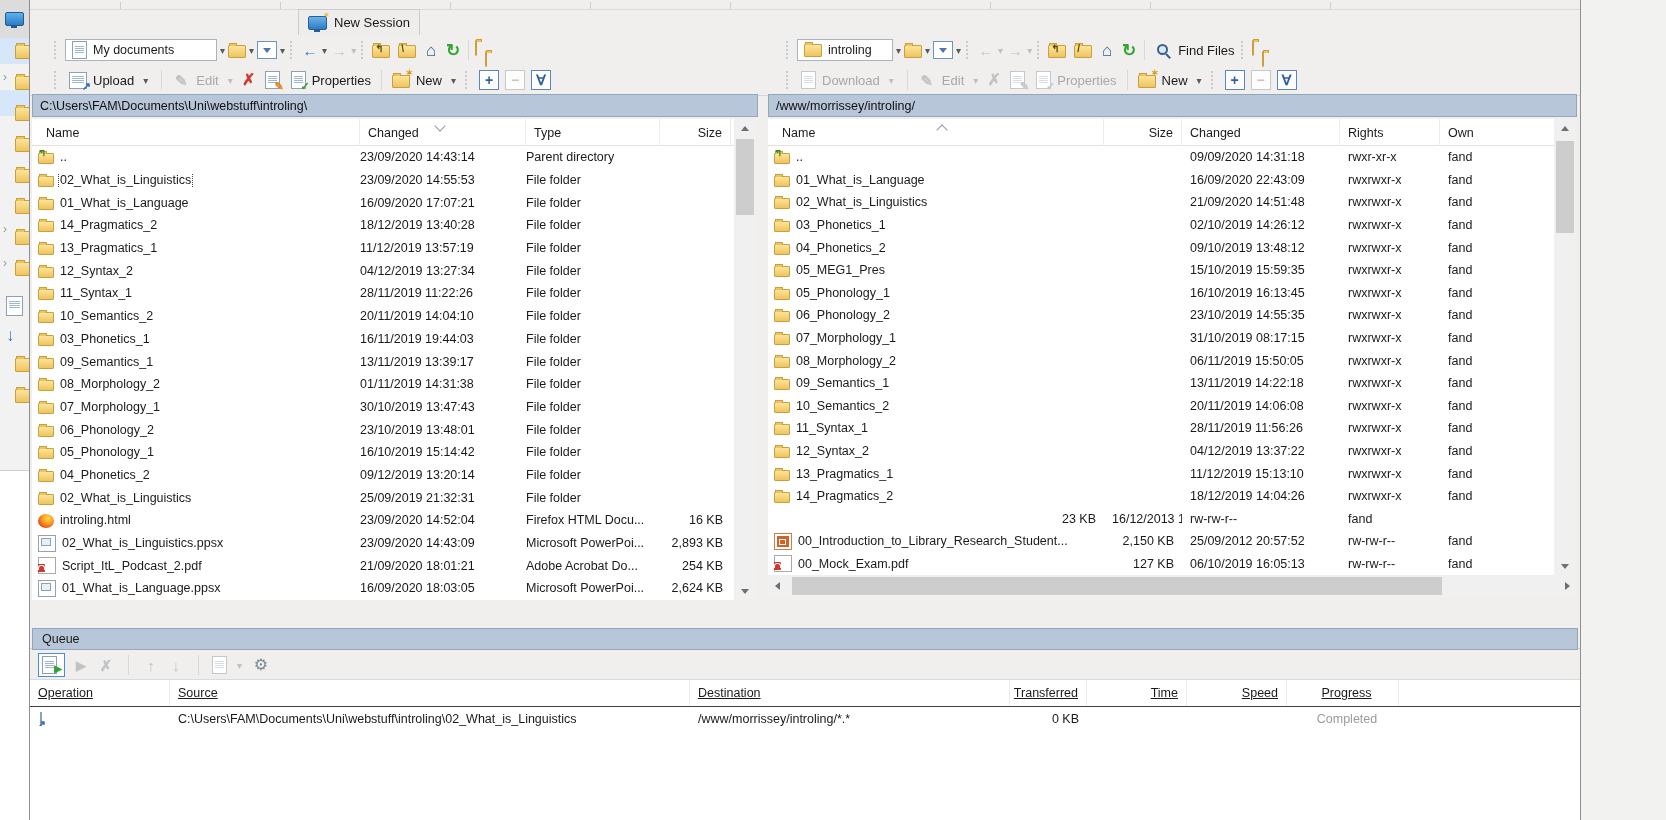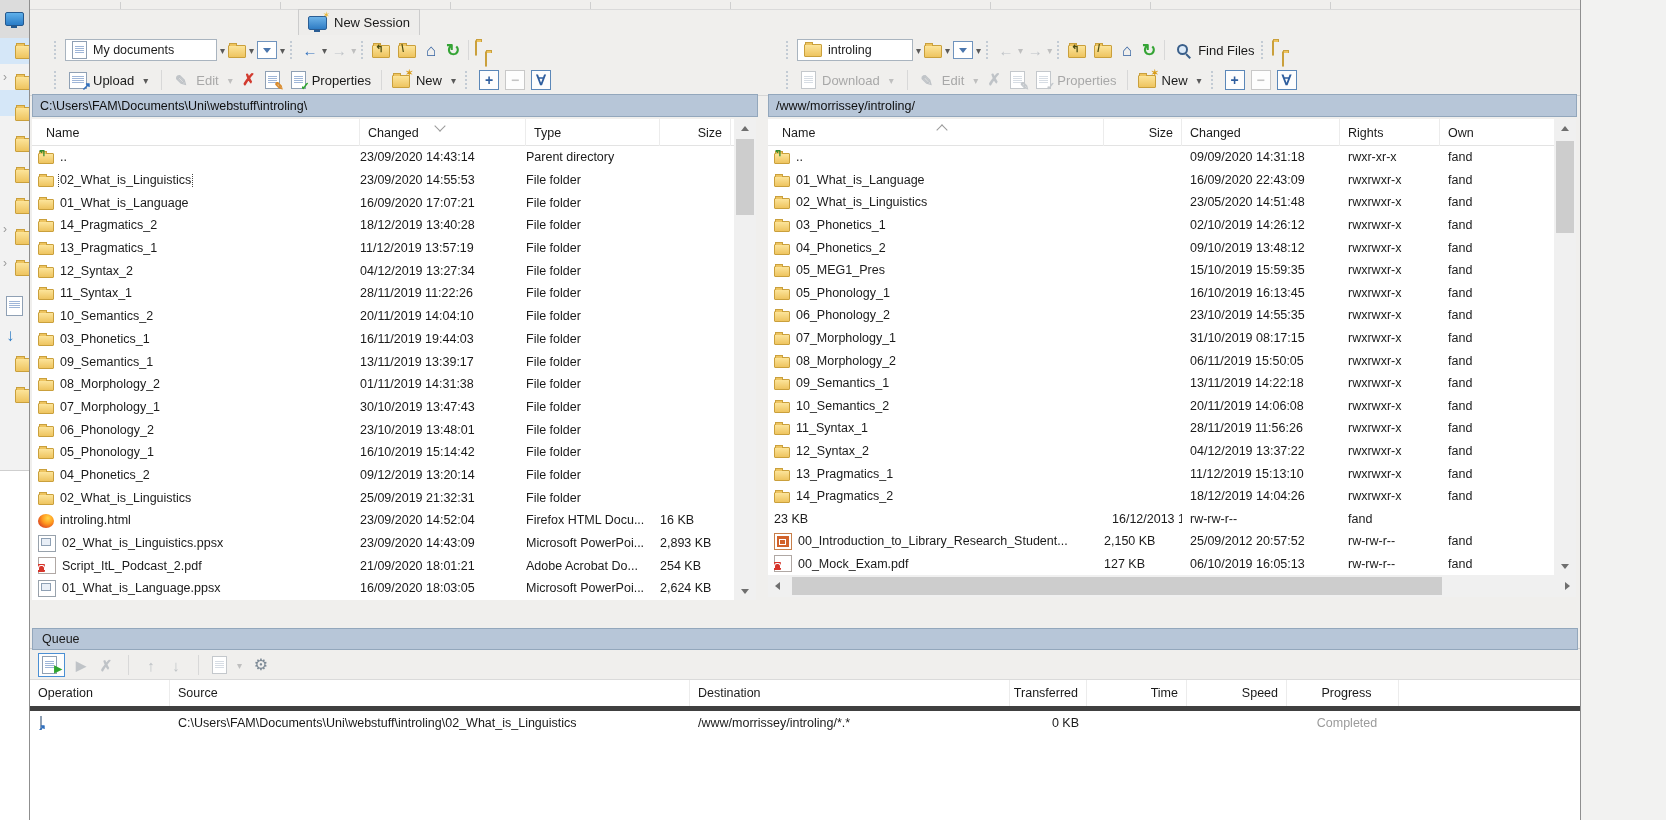--- a/index.html
+++ b/index.html
@@ -99,21 +99,21 @@
   .chv.up{transform:rotate(225deg);top:7px;}
 
   .list{position:absolute;top:146px;background:#fff;}
   .lrow,.rrow{display:grid;align-items:center;box-sizing:border-box;}
   .lrow{height:22.7px;grid-template-columns:322px 166px 134px 71px;padding-left:6px;}
   .rrow{height:22.6px;grid-template-columns:330px 78px 158px 100px 70px;padding-left:6px;}
   .namecell{display:flex;align-items:center;gap:6px;overflow:hidden;white-space:nowrap;}
   .fname{white-space:nowrap;}
   .fname.focused{outline:1px dotted #444;outline-offset:1px;}
   .cell{white-space:nowrap;overflow:hidden;}
-  .cell.r{text-align:left;padding-right:8px;}
+  .cell.r{text-align:right;padding-right:8px;}
 
   
   .ficon{position:relative;flex:0 0 16px;width:16px;height:16px;}
   .icon-folder,.icon-parent{width:15px;height:11px;margin-top:3px;background:linear-gradient(#fce49a,#eec45f);border:1px solid #caa03c;border-radius:1px;box-sizing:border-box;}
   .icon-folder::before,.icon-parent::before{content:"";position:absolute;top:-3px;left:0;width:6px;height:2px;background:#eec45f;border:1px solid #caa03c;border-bottom:none;}
   .icon-parent::after{content:"↰";position:absolute;left:-1px;top:-7px;font-size:10px;font-weight:bold;color:#2f8a2f;}
   .icon-firefox{width:14px;height:14px;margin-top:1px;border-radius:50%;
      background:radial-gradient(circle at 62% 30%,#ffd84a 0%,#ff9a1f 40%,#e3541f 72%,#a63a1e 100%);}
   .icon-ppsx{width:12px;height:15px;background:#fff;border:1px solid #98a2ac;box-sizing:content-box;}
   .icon-ppsx::before{content:"";position:absolute;top:2px;left:2px;width:8px;height:6px;border:1px solid #8ea0b4;background:#e9eff7;}
@@ -146,21 +146,21 @@
   .statustext{position:absolute;top:6px;white-space:nowrap;}
   .statusdiv{position:absolute;top:3px;width:1px;height:20px;background:#d6d6d6;left:731px;}
 
   
   .qtitle{position:absolute;left:2px;right:2px;top:628px;height:22px;background:#b7c6d8;border:1px solid #93a7bc;box-sizing:border-box;display:flex;align-items:center;padding-left:9px;}
   .qtb{position:absolute;left:0;right:0;top:651px;height:29px;background:#f0efed;border-bottom:1px solid #dadada;display:flex;align-items:center;padding-left:8px;box-sizing:border-box;gap:7px;}
   .qtoggle{width:27px;height:24px;border:1px solid #4a8fd4;background:#fdfdfd;display:flex;align-items:center;justify-content:center;position:relative;box-sizing:border-box;}
   .qtoggle .docm{margin-left:-4px;}
   .qtoggle .pv{position:absolute;right:2px;bottom:2px;color:#2fa52f;font-size:10px;font-weight:bold;line-height:1;}
   .qarea{position:absolute;left:0;right:0;top:680px;bottom:0;background:#fff;}
-  .qhdr{display:grid;grid-template-columns:132px 520px 320px 77px 100px 100px 112px;height:26px;align-items:center;border-bottom:5px solid #404040;padding-left:8px;}
+  .qhdr{display:grid;grid-template-columns:132px 520px 320px 77px 100px 100px 112px;height:26px;align-items:center;border-bottom:1px solid #404040;padding-left:8px;text-decoration:underline;}
   .qhdr span{border-right:1px solid #ececec;height:26px;display:flex;align-items:center;padding-left:8px;box-sizing:border-box;}
   .qhdr span:first-child{padding-left:0;}
   .qhdr span.r{justify-content:flex-end;padding-right:8px;}
   .qhdr span.c{justify-content:center;}
   .qrow{display:grid;grid-template-columns:132px 520px 320px 77px 100px 100px 112px;height:24px;align-items:center;padding-left:8px;}
   .qrow .qc{padding-left:8px;white-space:nowrap;overflow:hidden;}
   .qrow .qc:first-child{padding-left:2px;}
   .qrow .qc.r{text-align:right;padding-right:8px;}
   .qrow .qc.c{text-align:center;color:#9b9b9b;}
 </style>
@@ -238,21 +238,21 @@
       <span class="g g-navy" style="font-size:17px;margin-left:6px">⌂</span>
       <span class="g g-green" style="font-size:17px;margin-left:4px">↻</span>
       <span class="sep"></span>
       <span class="tree">
         <span class="t1"><span class="fold"></span></span>
           <span class="t2"><span class="fold"></span></span>
       </span>
     </div>
     <div class="tbhalf r">
       <span class="grip"></span>
-      <span class="addr" style="width:116px">
+      <span class="addr" style="width:96px">
         <span class="fold" style="margin-top:0"></span>
         <span>introling</span>
       </span>
       <span class="dd">▾</span>
       <span class="fold"></span>
       <span class="dd">▾</span>
       <span class="filtbox">
           <span class="fun"></span>
         </span>
       <span class="dd">▾</span>
@@ -609,21 +609,21 @@
     <span class="cell" style="padding-left:8px">rwxrwxr-x</span>
     <span class="cell" style="padding-left:8px">fand</span>
   </div>
 
   <div class="rrow">
     <span class="namecell">
       <span class="ficon icon-folder"></span>
       <span class="fname">02_What_is_Linguistics</span>
     </span>
     <span class="cell r"></span>
-    <span class="cell" style="padding-left:8px">23/05/2020 14:51:48</span>
+    <span class="cell" style="padding-left:8px">21/09/2020 14:51:48</span>
     <span class="cell" style="padding-left:8px">rwxrwxr-x</span>
     <span class="cell" style="padding-left:8px">fand</span>
   </div>
 
   <div class="rrow">
     <span class="namecell">
       <span class="ficon icon-folder"></span>
       <span class="fname">03_Phonetics_1</span>
     </span>
     <span class="cell r"></span>

